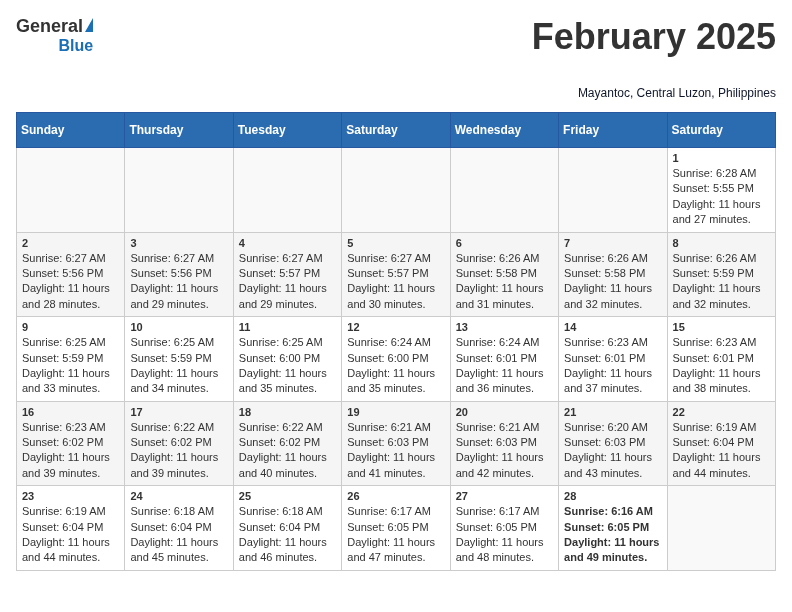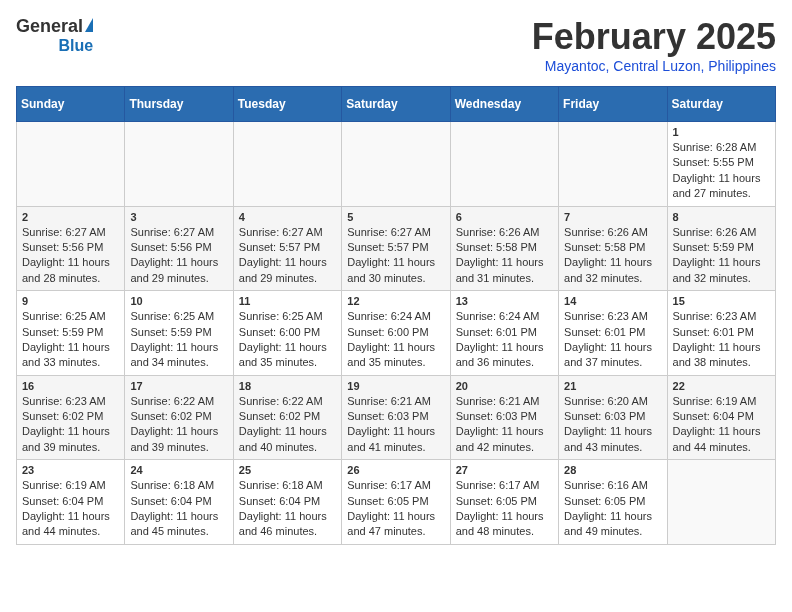--- a/index.html
+++ b/index.html
@@ -40,22 +40,23 @@
     .title-section {
       text-align: right;
     }
     .month-title {
       font-size: 36px;
       font-weight: bold;
       color: #333;
       text-align: right;
     }
     .subtitle {
-      font-size: 14px;
-      color: #1d4ed8;
+      font-size: 12px;
+      color: #0f172a;
+      margin-top: 28px;
     }
     .calendar {
       width: 100%;
       border-collapse: collapse;
       border: 1px solid #ccc;
     }
     .calendar th {
       background-color: #2b6cb0;
       color: white;
       font-size: 12px;
@@ -293,20 +294,20 @@
 Daylight: 11 hours and 47 minutes.</div>
         </td>
         <td>
           <span class="day-number">27</span>
           <div class="day-info" style="white-space: pre-line;">Sunrise: 6:17 AM
 Sunset: 6:05 PM
 Daylight: 11 hours and 48 minutes.</div>
         </td>
         <td>
           <span class="day-number">28</span>
-          <div class="day-info" style="white-space: pre-line;">Sunrise: 6:16 AM
+          <div class="day-info" style="white-space: pre-line; font-weight: bold;">Sunrise: 6:16 AM
 Sunset: 6:05 PM
 Daylight: 11 hours and 49 minutes.</div>
         </td>
         <td class="empty"></td>
       </tr>
     </tbody>
 </table>
 
 </body></html>

